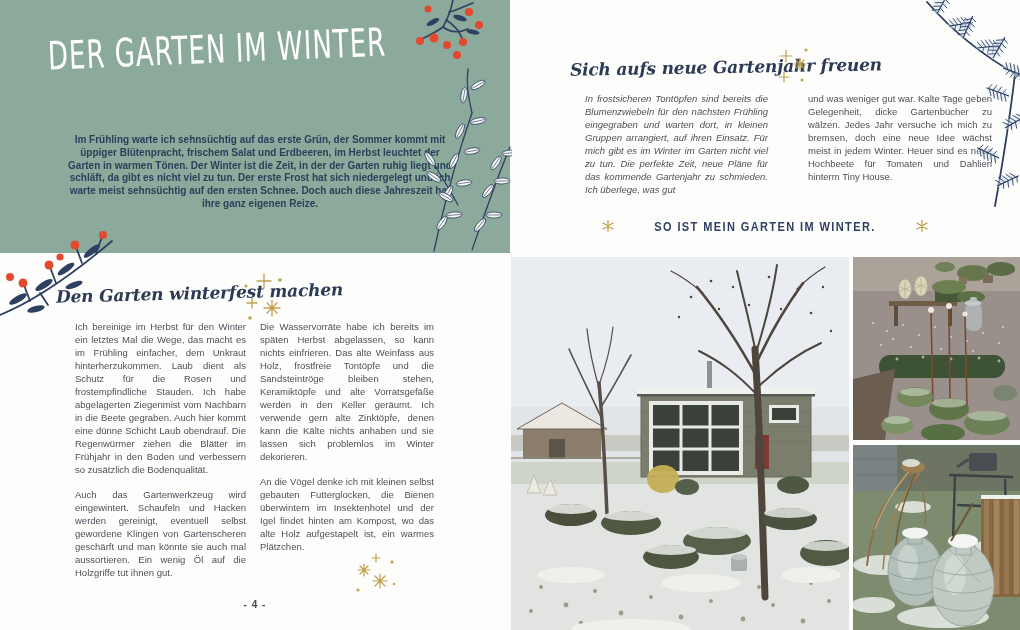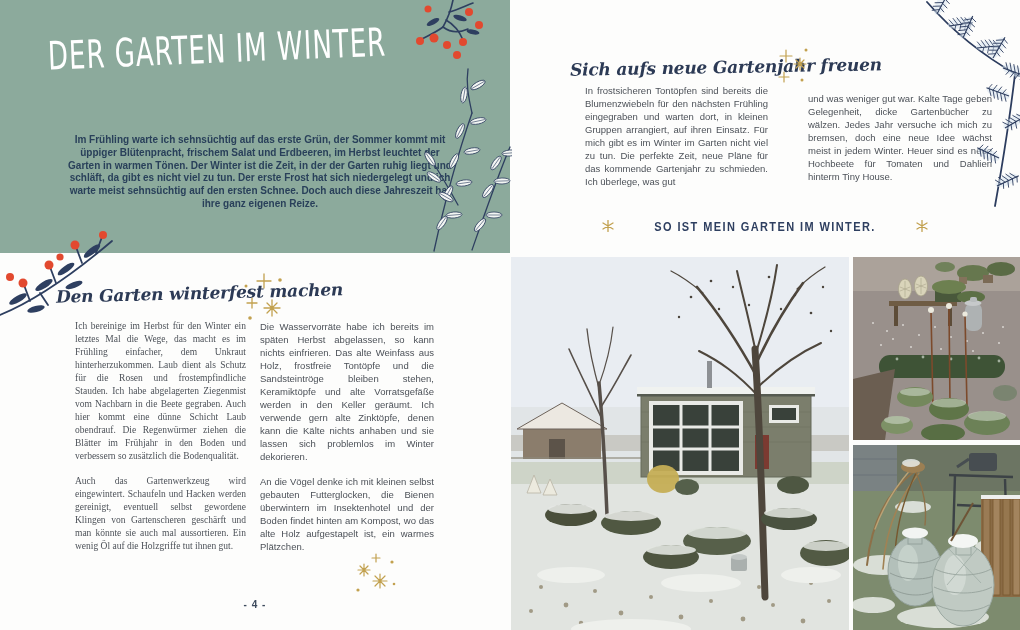--- a/index.html
+++ b/index.html
@@ -13,23 +13,23 @@
   .hero-intro{position:absolute;left:66px;top:134px;width:388px;text-align:center;
               font-size:10px;line-height:1.28;font-weight:bold;color:#29405a;}
   
   .script{font-family:"DejaVu Serif",serif;font-style:italic;font-weight:bold;color:#2c3a55;
           white-space:nowrap;letter-spacing:-0.2px;}
   .hd-left{position:absolute;left:56px;top:283px;font-size:17px;transform:rotate(-1.5deg);}
   .hd-right{position:absolute;left:570px;top:57px;font-size:17px;transform:rotate(-1deg);}
   
   .col{position:absolute;font-size:9.5px;line-height:1.37;color:#4c5158;text-align:justify;}
   .col p{margin:0 0 12px 0;}
-  .l-col1{left:75px;top:320px;width:171px;font-family:Liberation Serif, serif;}
+  .l-col1{left:75px;top:320px;width:171px;}
   .l-col2{left:260px;top:320px;width:174px;}
-  .r-col1{left:585px;top:84px;width:183px;}
+  .r-col1{left:585px;top:92px;width:183px;font-style:italic;}
   .r-col2{left:772px;top:92px;width:184px;margin-left:36px;}
   
   .page-num{position:absolute;left:0;top:599px;width:510px;text-align:center;font-size:10px;
             color:#3d4a5c;font-weight:bold;letter-spacing:1px;}
   .caption{position:absolute;left:510px;top:220px;width:510px;display:flex;align-items:center;
            justify-content:center;gap:40px;}
   .caption-text{color:#2e3f60;font-size:11px;font-weight:bold;letter-spacing:1.4px;
                 transform:scaleY(1.15);white-space:nowrap;}
   
   .photo{position:absolute;overflow:hidden;background:#e7ebf0;}
@@ -160,21 +160,21 @@
   </div>
 
   <div class="script hd-left">Den Garten winterfest machen</div>
 
   <div class="col l-col1">
     <p>Ich bereinige im Herbst für den Winter ein letztes Mal die Wege, das macht es im Frühling einfacher, dem Unkraut hinterherzukommen. Laub dient als Schutz für die Rosen und frostempfindliche Stauden. Ich habe abgelagerten Ziegenmist vom Nachbarn in die Beete gegraben. Auch hier kommt eine dünne Schicht Laub obendrauf. Die Regenwürmer ziehen die Blätter im Frühjahr in den Boden und verbessern so zusätzlich die Bodenqualität.</p>
     <p>Auch das Gartenwerkzeug wird eingewintert. Schaufeln und Hacken werden gereinigt, eventuell selbst gewordene Klingen von Gartenscheren geschärft und man könnte sie auch mal aussortieren. Ein wenig Öl auf die Holzgriffe tut ihnen gut.</p>
   </div>
   <div class="col l-col2">
     <p>Die Wasservorräte habe ich bereits im späten Herbst abgelassen, so kann nichts einfrieren. Das alte Weinfass aus Holz, frostfreie Tontöpfe und die Sandsteintröge bleiben stehen, Keramiktöpfe und alte Vorratsgefäße werden in den Keller geräumt. Ich verwende gern alte Zinktöpfe, denen kann die Kälte nichts anhaben und sie lassen sich problemlos im Winter dekorieren.</p>
-    <p>An die Vögel denke ich mit kleinen selbst gebauten Futterglocken, die Bienen überwintern im Insektenhotel und der Boden findet hinten am Kompost, wo das alte Holz aufgestapelt ist, ein warmes Plätzchen.</p>
+    <p>An die Vögel denke ich mit kleinen selbst gebauten Futterglocken, die Bienen überwintern im Insektenhotel und der Igel findet hinten am Kompost, wo das alte Holz aufgestapelt ist, ein warmes Plätzchen.</p>
   </div>
 
   <div class="deco" style="left:350px;top:550px;">
     <svg width="52" height="46" viewBox="0 0 52 46">
       <g stroke="#c2a14f" stroke-width="1.2" stroke-linecap="round">
         <path d="M14,14 V26 M8,20 H20 M10,16 L18,24 M18,16 L10,24"></path>
         <path d="M30,24 V38 M23,31 H37 M25,26 L35,36 M35,26 L25,36"></path>
         <path d="M26,4 V12 M22,8 H30"></path>
       </g>
       <g fill="#c2a14f">

